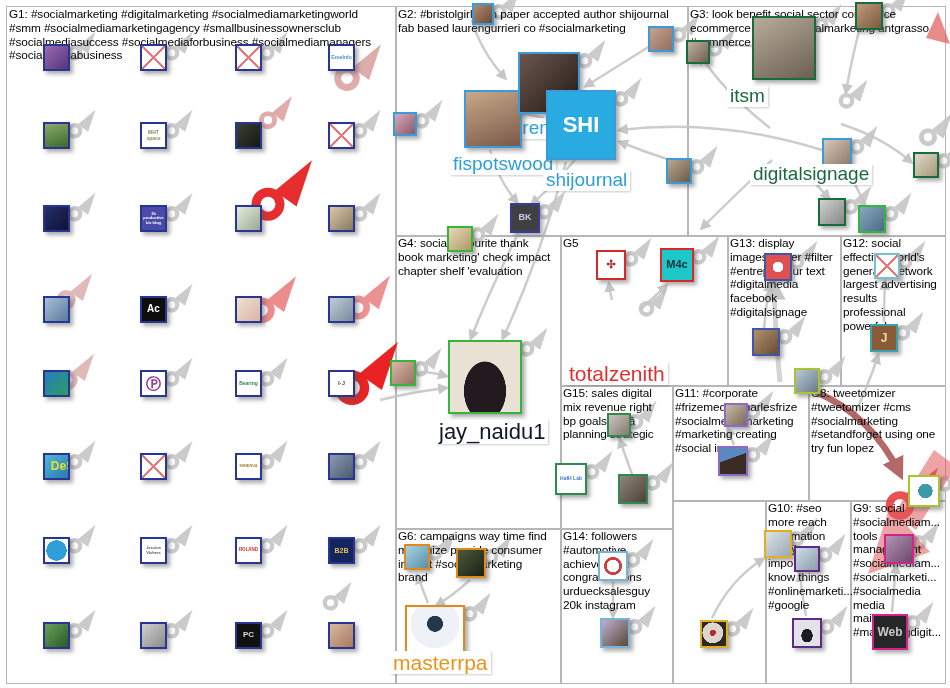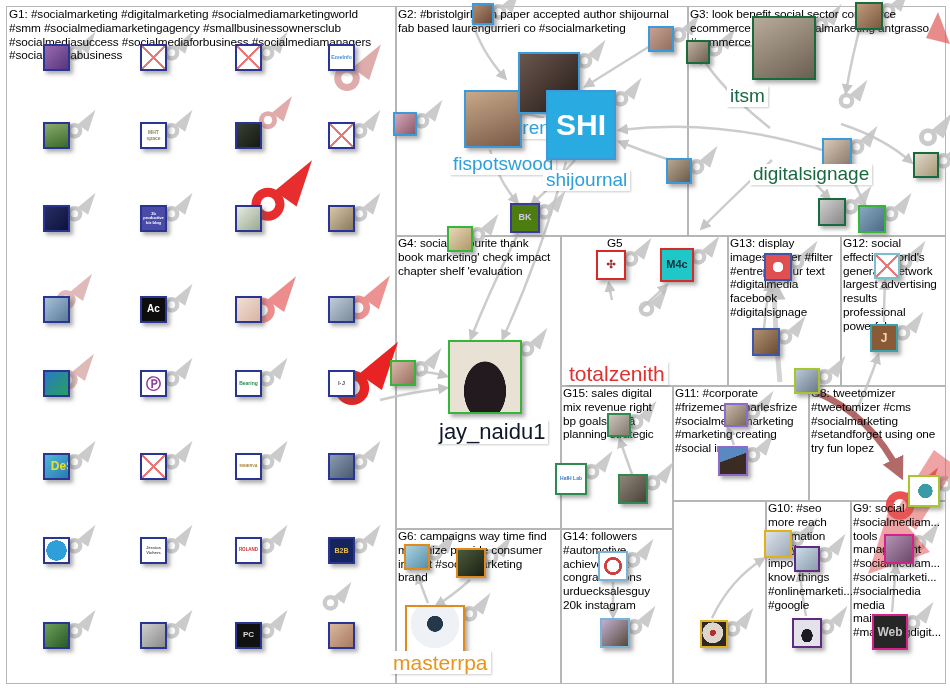--- a/index.html
+++ b/index.html
@@ -460,21 +460,21 @@
     </svg>
 <div class="gbox" style="left: 6px; top: 6px; width: 389px; height: 676px;"></div>
     <div class="glabel" style="left: 9px; top: 8px; width: 380px;">G1: #socialmarketing #digitalmarketing #socialmediamarketingworld #smm #socialmediamarketingagency #smallbusinessownersclub #socialmediasuccess #socialmediaforbusiness #socialmediamanagers #socialmediabusiness</div>
     <div class="gbox" style="left: 395px; top: 6px; width: 292px; height: 229px;"></div>
     <div class="glabel" style="left: 398px; top: 8px; width: 283px;">G2: #bristolgirlscan paper accepted author shijournal fab based laurengurrieri co #socialmarketing</div>
     <div class="gbox" style="left: 687px; top: 6px; width: 257px; height: 229px;"></div>
     <div class="glabel" style="left: 690px; top: 8px; width: 248px;">G3: look benefit social sector commerce ecommerce closer #socialmarketing antgrasso #commerce</div>
     <div class="gbox" style="left: 395px; top: 235px; width: 165px; height: 293px;"></div>
     <div class="glabel" style="left: 398px; top: 237px; width: 156px;">G4: social favourite thank book marketing' check impact chapter shelf 'evaluation</div>
     <div class="gbox" style="left: 560px; top: 235px; width: 167px; height: 150px;"></div>
-    <div class="glabel" style="left: 563px; top: 237px; width: 158px; margin-left: 44px;">G5</div>
+    <div class="glabel" style="left: 563px; top: 237px; width: 158px;">G5</div>
     <div class="gbox" style="left: 727px; top: 235px; width: 113px; height: 150px;"></div>
     <div class="glabel" style="left: 730px; top: 237px; width: 104px;">G13: display images twitter #filter #entrepreneur text #digitalmedia facebook #digitalsignage</div>
     <div class="gbox" style="left: 840px; top: 235px; width: 104px; height: 150px;"></div>
     <div class="glabel" style="left: 843px; top: 237px; width: 95px;">G12: social effective world's generate network largest advertising results professional powerful</div>
     <div class="gbox" style="left: 560px; top: 385px; width: 112px; height: 143px;"></div>
     <div class="glabel" style="left: 563px; top: 387px; width: 103px;">G15: sales digital mix revenue right bp goals youâ planning strategic</div>
     <div class="gbox" style="left: 672px; top: 385px; width: 136px; height: 115px;"></div>
     <div class="glabel" style="left: 675px; top: 387px; width: 127px;">G11: #corporate #frizemedia charlesfrize #socialmediamarketing #marketing creating #social image</div>
     <div class="gbox" style="left: 808px; top: 385px; width: 136px; height: 115px;"></div>
     <div class="glabel" style="left: 811px; top: 387px; width: 127px;">G8: tweetomizer #tweetomizer #cms #socialmarketing #setandforget using one try fun lopez</div>
@@ -543,25 +543,25 @@
     <div class="node" style="left: 140px; top: 622px; width: 27px; height: 27px; border: 2px solid rgb(40, 53, 147); background: linear-gradient(135deg, rgb(208, 208, 208), rgb(138, 138, 138));"></div>
     <div class="node" style="left: 235px; top: 622px; width: 27px; height: 27px; border: 2px solid rgb(40, 53, 147); background: rgb(17, 17, 17);">
       <span style="font-size: 8px; color: rgb(221, 221, 221);">PC</span>
     </div>
     <div class="node" style="left: 328px; top: 622px; width: 27px; height: 27px; border: 2px solid rgb(40, 53, 147); background: linear-gradient(135deg, rgb(216, 184, 160), rgb(168, 122, 96));"></div>
     <div class="node" style="left: 393px; top: 112px; width: 24px; height: 24px; border: 2px solid rgb(59, 154, 217); background: linear-gradient(135deg, rgb(216, 168, 184), rgb(138, 90, 106));"></div>
     <div class="node" style="left: 472px; top: 3px; width: 22px; height: 22px; border: 2px solid rgb(59, 154, 217); background: linear-gradient(135deg, rgb(176, 138, 106), rgb(106, 74, 58));"></div>
     <div class="node" style="left: 464px; top: 90px; width: 58px; height: 58px; border: 2px solid rgb(59, 154, 217); background: linear-gradient(160deg, rgb(200, 168, 136), rgb(122, 90, 72));"></div>
     <div class="node" style="left: 518px; top: 52px; width: 62px; height: 62px; border: 2px solid rgb(59, 154, 217); background: linear-gradient(135deg, rgb(106, 86, 78), rgb(36, 26, 22));"></div>
     <div class="node" style="left: 546px; top: 90px; width: 70px; height: 70px; border: 2px solid rgb(59, 154, 217); background: rgb(41, 171, 226);">
-      <span style="font-size: 30px; color: rgb(255, 255, 255);">SHI</span>
+      <span style="font-size: 22px; color: rgb(255, 255, 255);">SHI</span>
     </div>
     <div class="node" style="left: 648px; top: 26px; width: 26px; height: 26px; border: 2px solid rgb(59, 154, 217); background: linear-gradient(135deg, rgb(200, 160, 144), rgb(144, 112, 96));"></div>
     <div class="node" style="left: 666px; top: 158px; width: 26px; height: 26px; border: 2px solid rgb(59, 154, 217); background: linear-gradient(135deg, rgb(184, 168, 144), rgb(106, 90, 74));"></div>
-    <div class="node" style="left: 510px; top: 203px; width: 30px; height: 30px; border: 2px solid rgb(58, 58, 158); background: #4d7c0f;">
+    <div class="node" style="left: 510px; top: 203px; width: 30px; height: 30px; border: 2px solid rgb(58, 58, 158); background: #404040;">
       <span style="font-size: 9px; color: rgb(207, 200, 238);">BK</span>
     </div>
     <div class="node" style="left: 822px; top: 138px; width: 30px; height: 30px; border: 2px solid rgb(59, 154, 217); background: linear-gradient(135deg, rgb(216, 200, 184), rgb(138, 120, 104));"></div>
     <div class="node" style="left: 686px; top: 40px; width: 24px; height: 24px; border: 2px solid rgb(23, 107, 61); background: linear-gradient(135deg, rgb(192, 176, 160), rgb(112, 96, 80));"></div>
     <div class="node" style="left: 752px; top: 16px; width: 64px; height: 64px; border: 2px solid rgb(23, 107, 61); background: linear-gradient(150deg, rgb(184, 171, 154), rgb(106, 95, 82));"></div>
     <div class="node" style="left: 855px; top: 2px; width: 28px; height: 28px; border: 2px solid rgb(23, 107, 61); background: linear-gradient(135deg, rgb(192, 154, 122), rgb(122, 90, 64));"></div>
     <div class="node" style="left: 818px; top: 198px; width: 28px; height: 28px; border: 2px solid rgb(23, 107, 61); background: linear-gradient(135deg, rgb(208, 208, 208), rgb(136, 136, 136));"></div>
     <div class="node" style="left: 913px; top: 152px; width: 26px; height: 26px; border: 2px solid rgb(23, 107, 61); background: linear-gradient(135deg, rgb(224, 216, 200), rgb(168, 152, 120));"></div>
     <div class="node" style="left: 858px; top: 205px; width: 28px; height: 28px; border: 2px solid rgb(53, 181, 58); background: linear-gradient(135deg, rgb(136, 168, 192), rgb(74, 106, 136));"></div>
     <div class="node" style="left: 447px; top: 226px; width: 26px; height: 26px; border: 2px solid rgb(53, 181, 58); background: linear-gradient(135deg, rgb(232, 216, 184), rgb(176, 152, 104));"></div>

